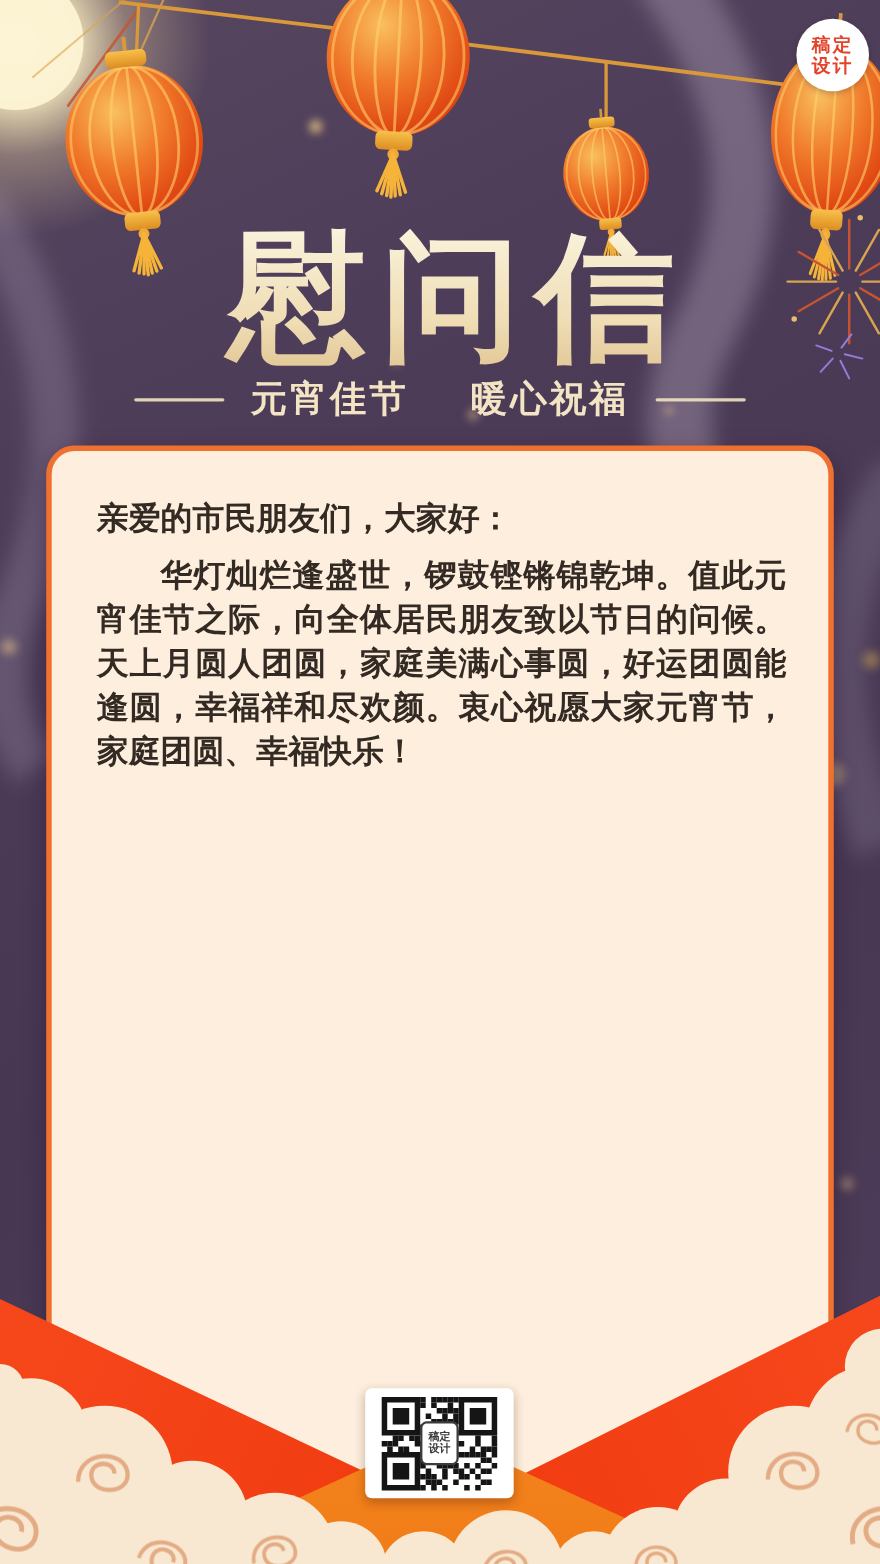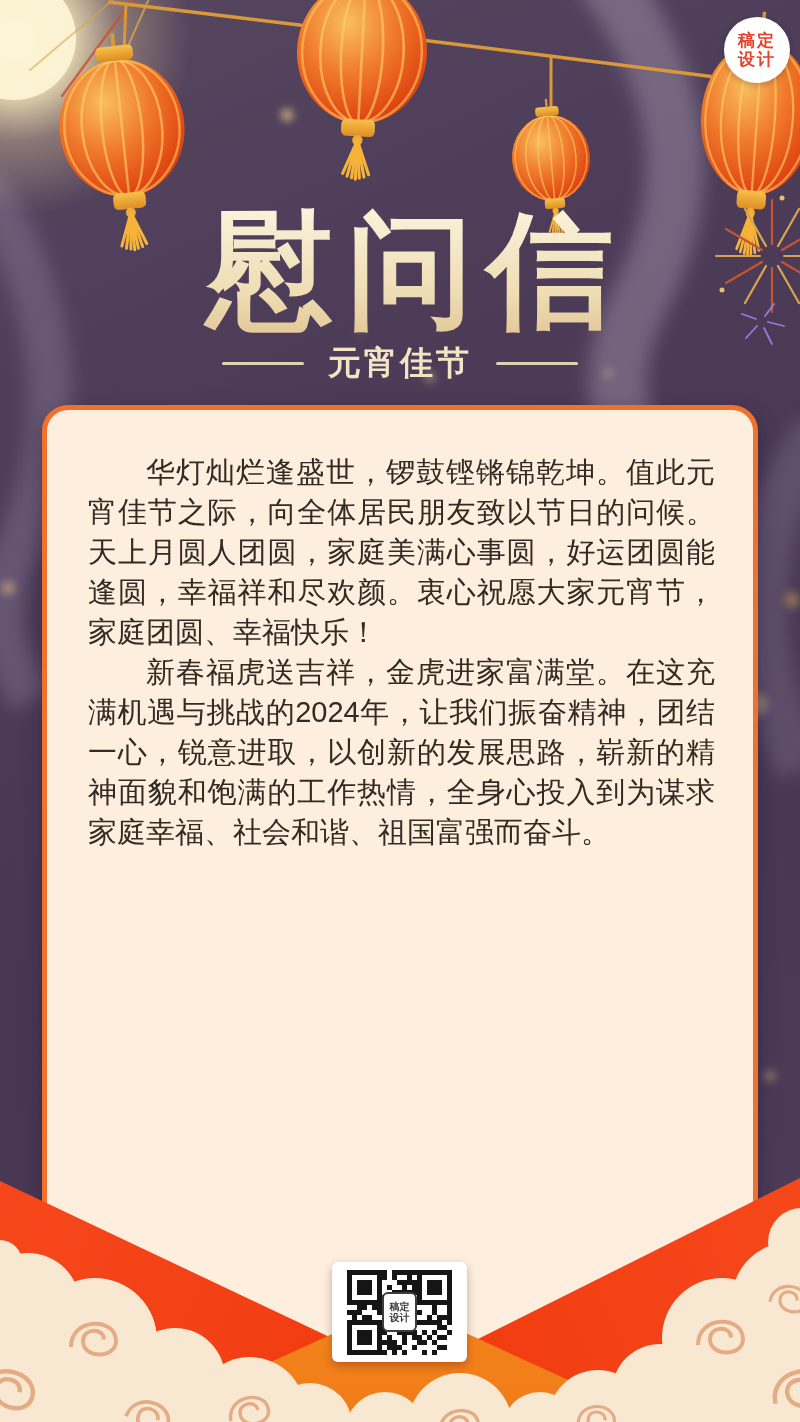--- a/index.html
+++ b/index.html
@@ -30,21 +30,21 @@
   }
   .badge span{font-size:17px;line-height:19px;font-weight:700;color:#e2432a;letter-spacing:2px;}
   
   .card{
     position:absolute;z-index:1;left:42px;top:405px;width:716px;height:958px;box-sizing:border-box;
     background:#fdeedd;border:5px solid #ee7130;border-radius:26px;
     padding:42px 38px 0 41px;box-shadow:0 8px 20px rgba(25,12,35,.35);
   }
   .card p{margin:0;color:#332a24;font-size:29px;line-height:40px;}
   .salutation{font-weight:700;margin-bottom:12px !important;}
-  .para{font-weight:400;text-indent:2em;text-align:justify;}
+  .para{font-weight:700;text-indent:2em;text-align:justify;}
   .sig-line{font-weight:600;text-align:right;}
   .sig-line.first{margin-top:3px !important;}
   
   .envelope{position:absolute;z-index:3;left:0;top:1150px;width:800px;height:272px;pointer-events:none;}
   .flap,.pocket{position:absolute;left:0;top:0;width:100%;height:100%;}
   .flap-left{
     background:linear-gradient(115deg,#f6481c 0%,#f13a10 55%,#e7330c 100%);
     clip-path:polygon(0 31px,509px 272px,0 272px);
     filter:drop-shadow(0 -3px 4px rgba(120,25,5,.35));
   }
@@ -205,27 +205,28 @@
   <div class="badge">
     <span>稿定</span>
     <span>设计</span>
   </div>
 
   <h1 class="title">慰问信</h1>
   <div class="subtitle-row">
     <span class="rule"></span>
     <span class="subtitle-text">
       <span>元宵佳节</span>
+      <span>暖心祝福</span>
     </span>
     <span class="rule"></span>
   </div>
 
   <section class="card">
+    <p class="salutation">亲爱的市民朋友们，大家好：</p>
     <p class="para">华灯灿烂逢盛世，锣鼓铿锵锦乾坤。值此元宵佳节之际，向全体居民朋友致以节日的问候。天上月圆人团圆，家庭美满心事圆，好运团圆能逢圆，幸福祥和尽欢颜。衷心祝愿大家元宵节，家庭团圆、幸福快乐！</p>
-    <p class="para">新春福虎送吉祥，金虎进家富满堂。在这充满机遇与挑战的2024年，让我们振奋精神，团结一心，锐意进取，以创新的发展思路，崭新的精神面貌和饱满的工作热情，全身心投入到为谋求家庭幸福、社会和谐、祖国富强而奋斗。</p>
   </section>
 
   <div class="envelope">
     <div class="flap flap-left"></div>
     <div class="flap flap-right"></div>
     <div class="pocket"></div>
   </div>
 
   <svg class="clouds" width="800" height="220" viewBox="0 0 220? 0" style="width:800px;height:220px">
   </svg>

